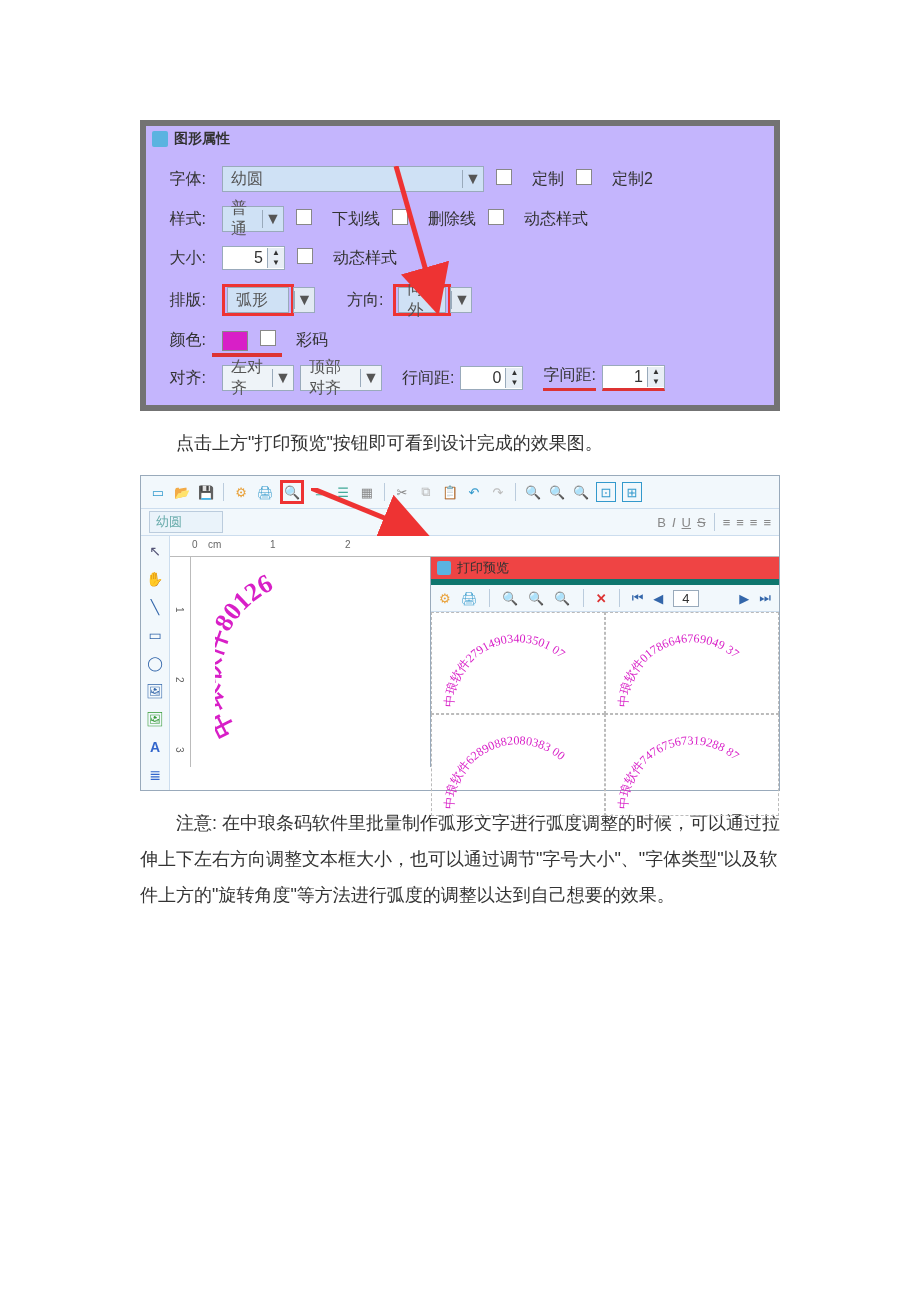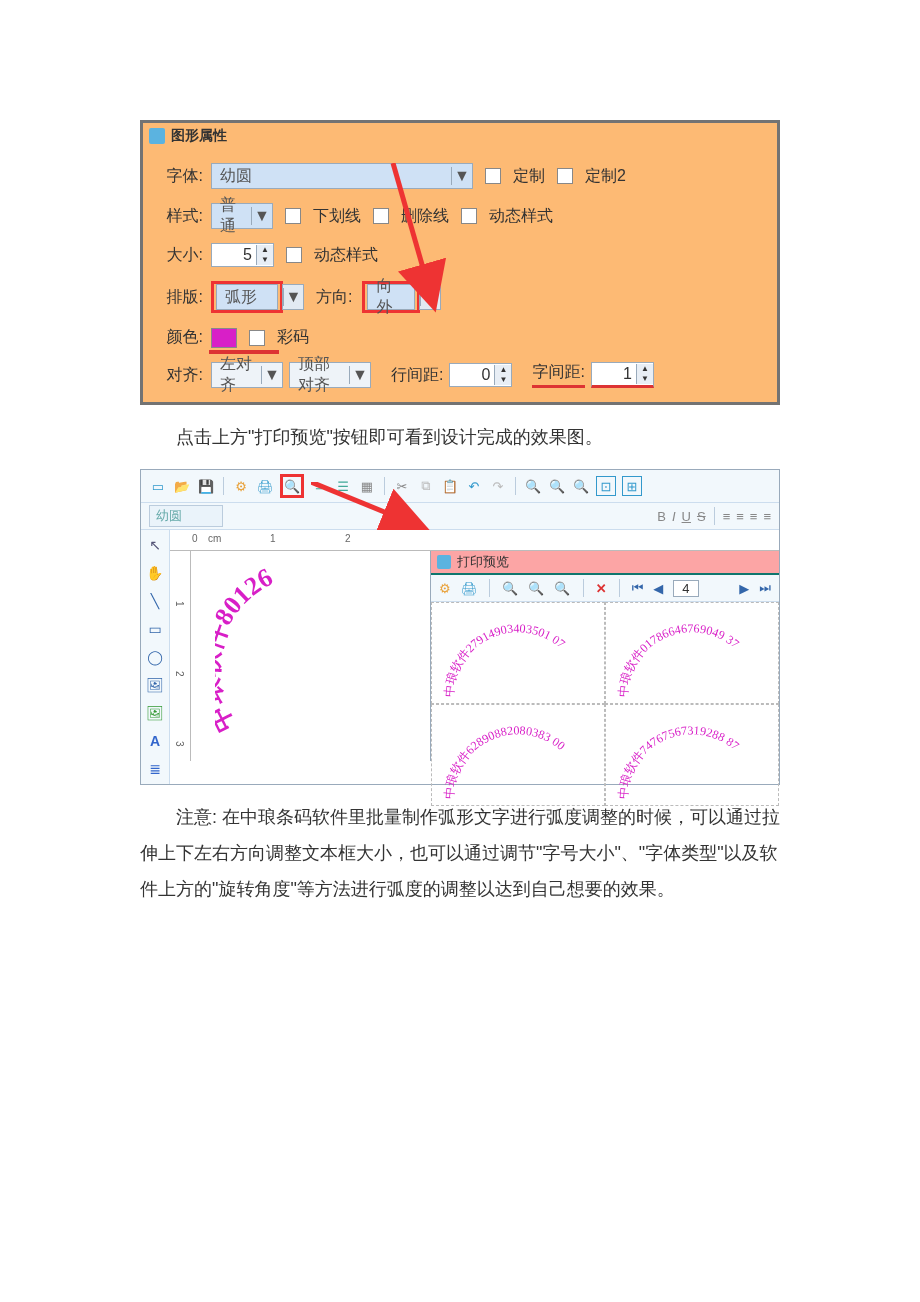--- a/index.html
+++ b/index.html
@@ -1,35 +1,35 @@
 <!DOCTYPE html>
 <html><head>
 <meta charset="utf-8">
 <style>
 html,body{margin:0;padding:0;background:#fff;font-family:"Microsoft YaHei","SimSun",sans-serif;font-size:14px;color:#333}
 .page{width:920px;margin:0 auto;padding:120px 140px 40px 140px;box-sizing:border-box}
-.panel{border:3px solid #737373;background:#fdba74;position:relative}
+.panel{border:6px solid #737373;background:#c4b5fd;position:relative}
 .panel-title{display:flex;align-items:center;gap:6px;padding:4px 6px;font-size:14px;font-weight:bold;color:#333}
 .panel-title .ic{width:16px;height:16px;background:#5bb3e0;display:inline-block;border-radius:2px}
 .tabs{display:flex;border-top:1px solid #bcd;border-bottom:1px solid #bcd;background:#eef6fb;position:relative}
 .tab{padding:4px 14px;border-right:1px solid #bcd;cursor:pointer;font-size:16px}
 .tab.active{background:#fff;position:relative;top:1px;border-bottom:1px solid #fff}
 .tab.hi{border:3px solid #e33;padding:1px 11px}
 .form{padding:14px 10px 10px 10px}
 .row{display:flex;align-items:center;margin-bottom:14px;font-size:16px}
-.lbl{width:50px;text-align:right;margin-right:8px}
+.lbl{width:50px;text-align:right;margin-right:16px}
 .combo{display:flex;align-items:center;border:1px solid #9ab;background:#e2eaf3;height:24px}
 .combo .txt{padding:0 8px;color:#555;flex:1}
 .combo .arr{width:20px;text-align:center;border-left:1px solid #9ab;color:#555}
 .combo.w260{width:260px}
 .combo.w60{width:60px}
 .combo.w80{width:80px}
 .combo.w70{width:70px}
 .combo.sel{background:#cfe1f5}
-.chk{display:inline-flex;align-items:center;margin-left:12px;gap:12px}
+.chk{display:inline-flex;margin-left:12px;gap:20px}
 .chk .box{width:14px;height:14px;border:1px solid #888;background:#fff}
 .spin{display:flex;align-items:center;border:1px solid #9ab;height:22px;background:#fff}
 .spin .num{width:40px;text-align:right;padding-right:4px}
 .spin .btns{width:16px;display:flex;flex-direction:column;border-left:1px solid #9ab}
 .spin .btns span{height:10px;font-size:8px;line-height:10px;text-align:center;background:#e8eef5}
 .cswatch{width:24px;height:18px;background:#d81fc7;border:1px solid #888}
 .hi-box{border:3px solid #e33;padding:0 2px}
 .red-under{border-bottom:3px solid #d33}
 .red-arrow{position:absolute;left:230px;top:40px;width:80px;height:260px;pointer-events:none}
 .para{font-size:18px;line-height:2;margin:14px 0;text-indent:2em}
@@ -52,21 +52,21 @@
 .pathbar{display:flex;align-items:center;gap:6px;padding:2px 6px;border-bottom:1px solid #cde;font-size:13px;color:#444}
 .pathbar .fold{width:14px;height:12px;background:#f3c76a;border:1px solid #b98}
 .ruler-h{height:20px;border-bottom:1px solid #bbb;background:#fff;position:relative;font-size:10px;color:#666}
 .ruler-h span{position:absolute;top:3px}
 .canvas{position:relative;height:210px;background:#fff}
 .ruler-v{width:20px;border-right:1px solid #bbb;background:#fff;position:absolute;left:0;top:0;bottom:0;font-size:10px;color:#666}
 .ruler-v span{position:absolute;left:4px;writing-mode:vertical-rl}
 .arc-big{position:absolute;left:45px;top:5px;width:200px;height:200px}
 
 .preview{position:absolute;left:260px;top:0;right:0;bottom:0;border-left:1px solid #9ab;background:#fff}
-.pv-title{display:flex;align-items:center;gap:6px;padding:2px 6px;font-size:13px;border-bottom:2px solid #0f766e;background:#fca5a5}
+.pv-title{display:flex;align-items:center;gap:6px;padding:2px 6px;font-size:13px;border-bottom:6px solid #0f766e;background:#ef4444}
 .pv-title .ic{width:14px;height:14px;background:#5bb3e0;border-radius:2px}
 .pv-tb{display:flex;align-items:center;gap:10px;padding:4px 8px;border-bottom:1px solid #cde;background:#f2f8fc;font-size:13px}
 .pv-grid{display:grid;grid-template-columns:1fr 1fr;grid-template-rows:1fr 1fr}
 .pv-cell{border:1px dashed #bbb;position:relative;height:100px}
 .arc-small{position:absolute;inset:5px}
 </style>
 </head>
 <body>
 
 <div class="page">
@@ -141,21 +141,21 @@
     <div class="row">
       <span class="lbl">排版:</span>
       <span class="hi-box">
         <span class="combo w60 sel">
           <span class="txt">弧形</span>
         </span>
       </span>
       <span class="combo" style="width:20px;margin-left:-1px">
             <span class="arr">▼</span>
           </span>
-      <span style="margin:0 10px 0 12px">方向:</span>
+      <span style="margin:0 10px 0 32px">方向:</span>
       <span class="hi-box">
         <span class="combo" style="width:46px;background:#cfe1f5">
           <span class="txt">向外</span>
         </span>
       </span>
       <span class="combo" style="width:20px;margin-left:-1px">
             <span class="arr">▼</span>
           </span>
     </div>
 

